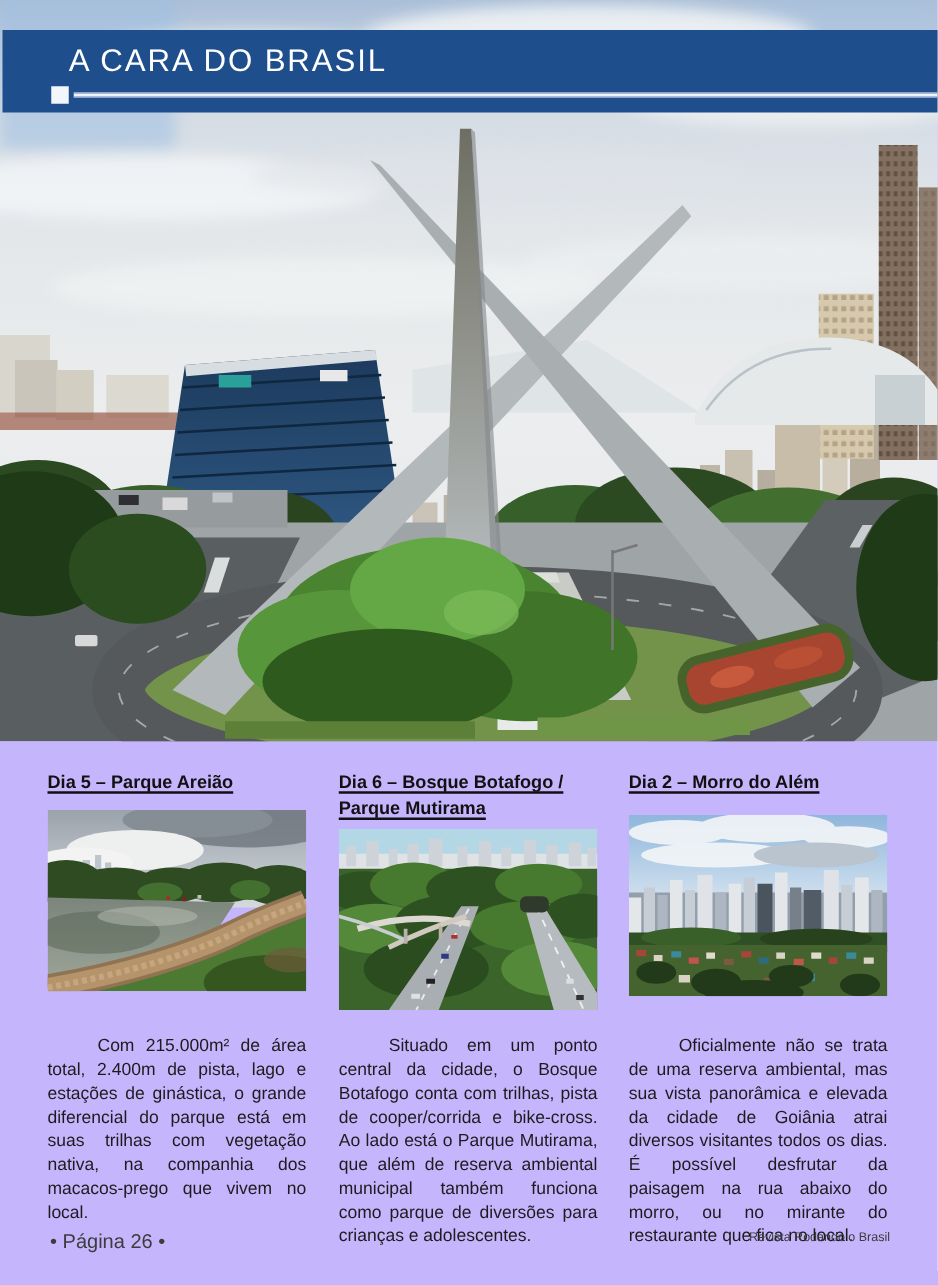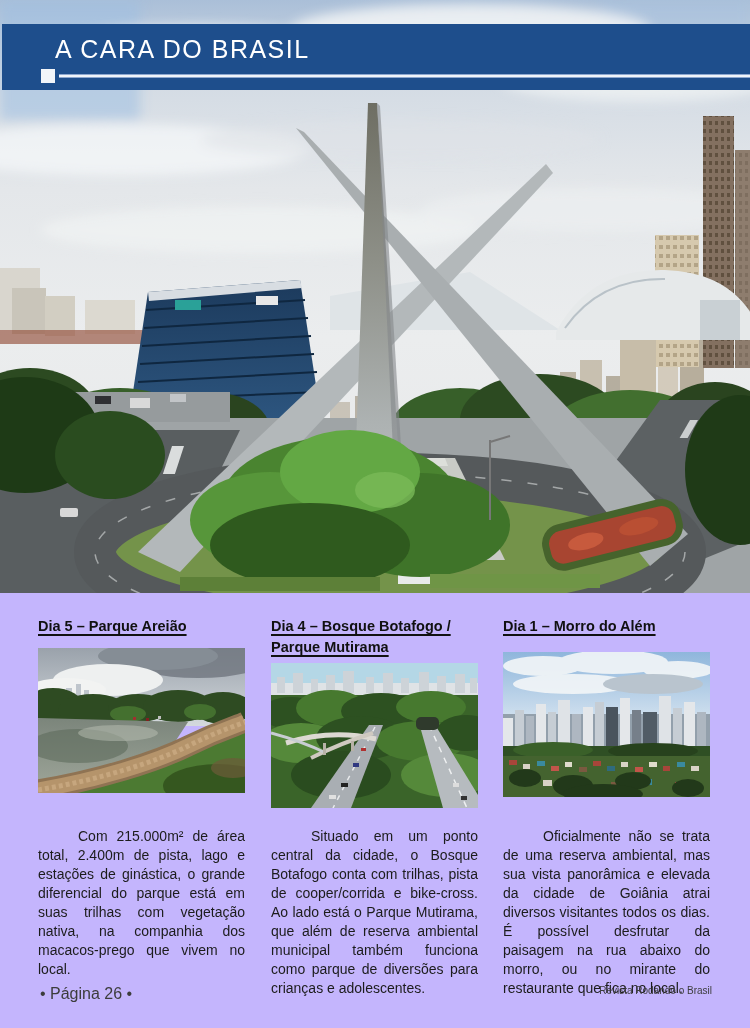--- a/index.html
+++ b/index.html
@@ -272,21 +272,21 @@
         <ellipse cx="195" cy="120" rx="22" ry="10" fill="#6d5b39" opacity="0.7"></ellipse>
         <rect x="95" y="69" width="3" height="3" fill="#a03030"></rect>
           <rect x="108" y="70" width="3" height="3" fill="#802020"></rect>
         <rect x="120" y="68" width="3" height="3" fill="#c0c0c0"></rect>
       </svg>
     </div>
     <div class="col-body">Com 215.000m² de área total, 2.400m de pista, lago e estações de ginástica, o grande diferencial do parque está em suas trilhas com vegetação nativa, na companhia dos macacos-prego que vivem no local.</div>
   </div>
 
   <div class="col col-2">
-    <div class="col-heading">Dia 4 – Bosque Botafogo / Parque Mutirama</div>
+    <div class="col-heading">Dia 6 – Bosque Botafogo / Parque Mutirama</div>
     <div class="thumb">
       <svg width="207" height="145" viewBox="0 0 207 145">
         <rect x="0" y="0" width="207" height="34" fill="#b4d7e6"></rect>
         <rect x="0" y="20" width="207" height="16" fill="#dfe3e6"></rect>
         <g fill="#cdd3d8">
           <rect x="6" y="14" width="8" height="16"></rect>
             <rect x="22" y="10" width="10" height="20"></rect>
             <rect x="40" y="16" width="7" height="14"></rect>
           <rect x="55" y="12" width="9" height="18"></rect>
             <rect x="72" y="8" width="11" height="22"></rect>
@@ -329,21 +329,21 @@
         <path d="M40 95 Q 70 80 102 70" stroke="#cfc9c0" stroke-width="4" fill="none"></path>
         <path d="M0 70 Q 30 78 55 90" stroke="#c8cdd2" stroke-width="3" fill="none"></path>
         <rect x="52" y="80" width="3" height="12" fill="#b8b2a8"></rect>
           <rect x="80" y="78" width="3" height="10" fill="#b8b2a8"></rect>
       </svg>
     </div>
     <div class="col-body">Situado em um ponto central da cidade, o Bosque Botafogo conta com trilhas, pista de cooper/corrida e bike-cross. Ao lado está o Parque Mutirama, que além de reserva ambiental municipal também funciona como parque de diversões para crianças e adolescentes.</div>
   </div>
 
   <div class="col col-3">
-    <div class="col-heading">Dia 1 – Morro do Além</div>
+    <div class="col-heading">Dia 2 – Morro do Além</div>
     <div class="thumb">
       <svg width="207" height="145" viewBox="0 0 207 145">
         <defs>
           <linearGradient id="t3sky" x1="0" y1="0" x2="0" y2="1">
             <stop offset="0" stop-color="#8fb6dc"></stop>
               <stop offset="1" stop-color="#d6e4f0"></stop>
           </linearGradient>
         </defs>
         <rect x="0" y="0" width="207" height="72" fill="url(#t3sky)"></rect>
         <g fill="#f3f6f8" opacity="0.9">

